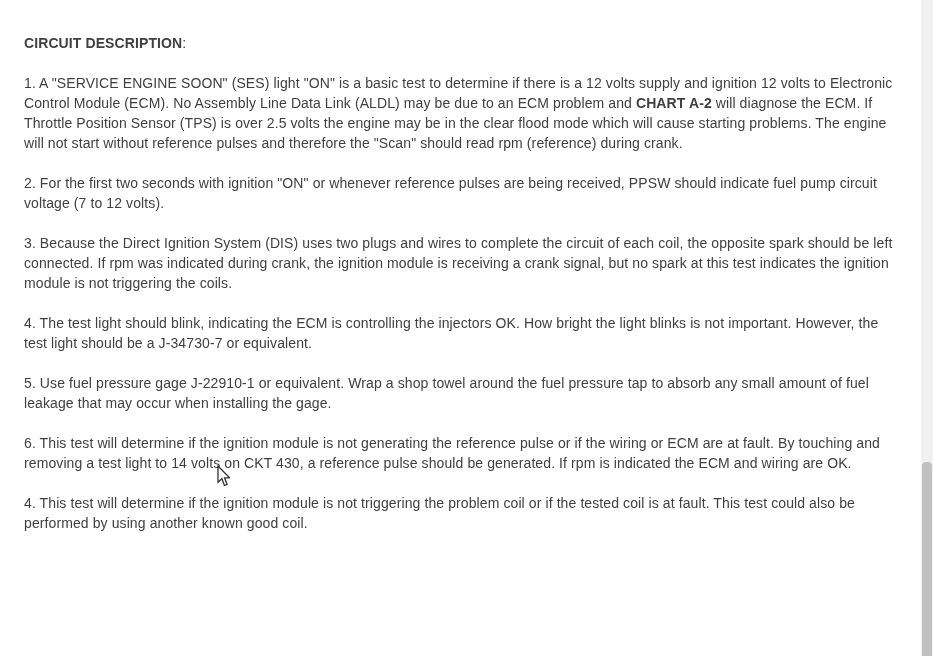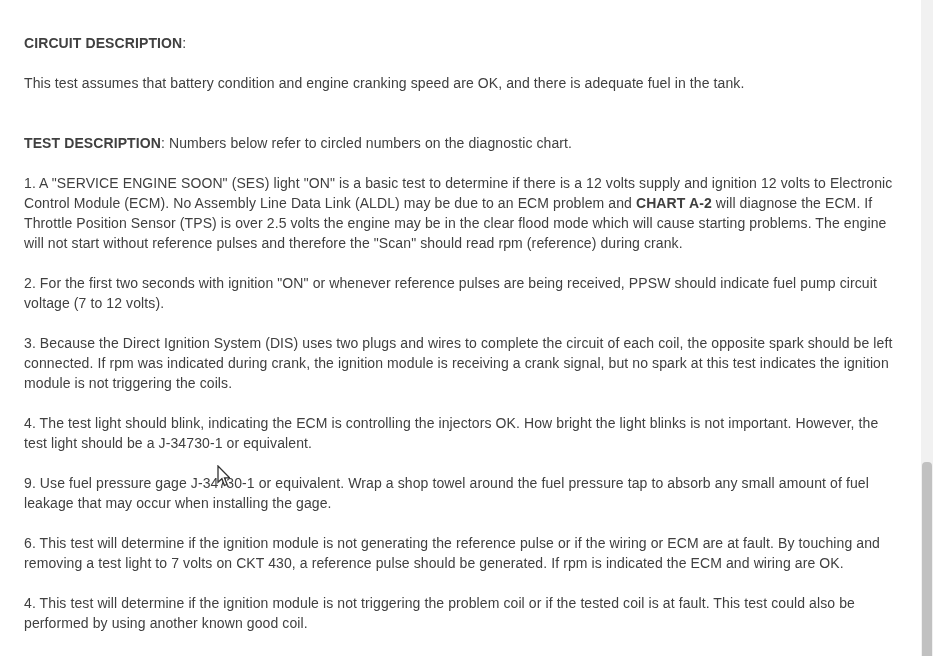--- a/index.html
+++ b/index.html
@@ -67,35 +67,33 @@
 </style>
 </head>
 <body>
 
 <div class="viewport">
 
   <div class="content">
 
     <p><span class="b">CIRCUIT DESCRIPTION</span><span>:</span></p>
 
-    <p>This test assumes that battery condition and engine cranking speed are OK, and there is adequate fuel in the tank.</p>
 
-    <p class="extra-gap"><span class="b">TEST DESCRIPTION</span><span>: Numbers below refer to circled numbers on the diagnostic chart.</span></p>
 
     <p><span>1. A "SERVICE ENGINE SOON" (SES) light "ON" is a basic test to determine if there is a 12 volts supply and ignition 12 volts to Electronic Control Module (ECM). No Assembly Line Data Link (ALDL) may be due to an ECM problem and </span><span class="b">CHART A-2</span><span> will diagnose the ECM. If Throttle Position Sensor (TPS) is over 2.5 volts the engine may be in the clear flood mode which will cause starting problems. The engine will not start without reference pulses and therefore the "Scan" should read rpm (reference) during crank.</span></p>
 
     <p>2. For the first two seconds with ignition "ON" or whenever reference pulses are being received, PPSW should indicate fuel pump circuit voltage (7 to 12 volts).</p>
 
     <p>3. Because the Direct Ignition System (DIS) uses two plugs and wires to complete the circuit of each coil, the opposite spark should be left connected. If rpm was indicated during crank, the ignition module is receiving a crank signal, but no spark at this test indicates the ignition module is not triggering the coils.</p>
 
-    <p>4. The test light should blink, indicating the ECM is controlling the injectors OK. How bright the light blinks is not important. However, the test light should be a J-34730-1 or equivalent.</p>
+    <p>4. The test light should blink, indicating the ECM is controlling the injectors OK. How bright the light blinks is not important. However, the test light should be a J-34730-7 or equivalent.</p>
 
-    <p>9. Use fuel pressure gage J-34730-1 or equivalent. Wrap a shop towel around the fuel pressure tap to absorb any small amount of fuel leakage that may occur when installing the gage.</p>
+    <p>5. Use fuel pressure gage J-22910-1 or equivalent. Wrap a shop towel around the fuel pressure tap to absorb any small amount of fuel leakage that may occur when installing the gage.</p>
 
-    <p>6. This test will determine if the ignition module is not generating the reference pulse or if the wiring or ECM are at fault. By touching and removing a test light to 7 volts on CKT 430, a reference pulse should be generated. If rpm is indicated the ECM and wiring are OK.</p>
+    <p>6. This test will determine if the ignition module is not generating the reference pulse or if the wiring or ECM are at fault. By touching and removing a test light to 14 volts on CKT 430, a reference pulse should be generated. If rpm is indicated the ECM and wiring are OK.</p>
 
     <p>4. This test will determine if the ignition module is not triggering the problem coil or if the tested coil is at fault. This test could also be performed by using another known good coil.</p>
 
   </div>
 
   <div class="scrollbar-track">
     <div class="scrollbar-thumb"></div>
   </div>
 
   <svg class="cursor" viewBox="0 0 14 23" xmlns="http://www.w3.org/2000/svg">

